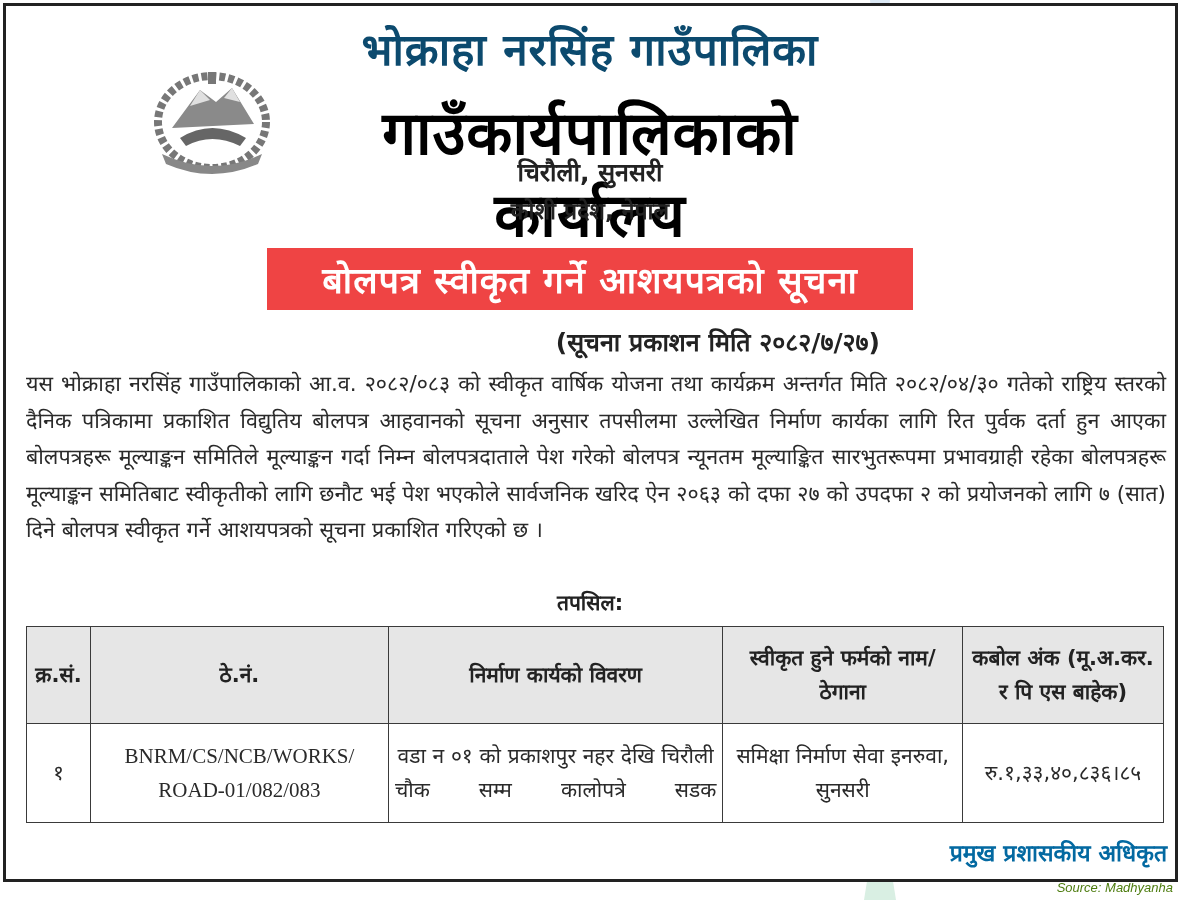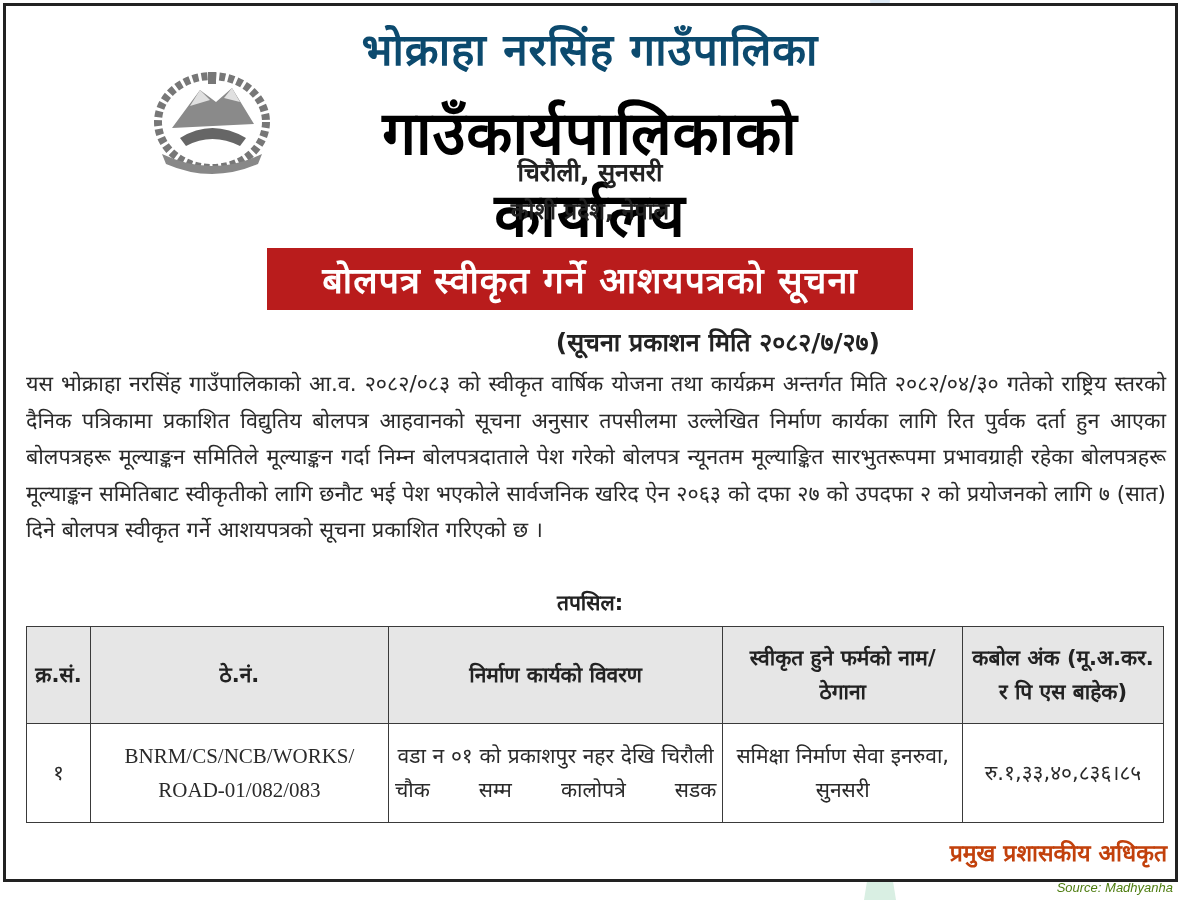--- a/index.html
+++ b/index.html
@@ -25,21 +25,21 @@
   .hdr-line3 {
     position: absolute; left: 380px; top: 154px; width: 420px; text-align: center;
     font-size: 25px; font-weight: bold; color: #222;
   }
   .hdr-line4 {
     position: absolute; left: 380px; top: 194px; width: 420px; text-align: center;
     font-size: 23px; font-weight: bold; color: #222;
   }
   .banner {
     position: absolute; left: 267px; top: 248px; width: 646px; height: 62px;
-    background: #b91c1c; color: #ffffff; display: flex; align-items: center; justify-content: center;
+    background: #ef4444; color: #ffffff; display: flex; align-items: center; justify-content: center;
     font-size: 36px; font-weight: bold; letter-spacing: 1px;
   }
   .pubdate {
     position: absolute; left: 300px; top: 324px; width: 580px; text-align: right;
     font-size: 25px; font-weight: bold; color: #222;
   }
   .para {
     position: absolute; left: 26px; top: 366px; width: 1140px;
     font-size: 21.5px; line-height: 36.6px; text-align: justify; text-align-last: left;
     color: #2a2a2a; margin: 0;
@@ -54,21 +54,21 @@
   table.tbl th, table.tbl td {
     border: 1.5px solid #3a3a3a; text-align: center; vertical-align: middle; padding: 4px 6px;
   }
   table.tbl th {
     background: #e6e6e6; height: 88px; font-size: 21px; font-weight: bold; color: #222; line-height: 34px;
   }
   table.tbl td { height: 90px; font-size: 21px; color: #2a2a2a; line-height: 34px; }
   td.tender { font-family: "Liberation Serif", serif; font-size: 24px; line-height: 30px; margin-top: 45px; }
   td.desc { text-align: justify; text-align-last: justify; }
   .signature {
-    position: absolute; right: 14px; top: 836px; font-size: 23px; font-weight: bold; color: #c2410c;
+    position: absolute; right: 14px; top: 836px; font-size: 23px; font-weight: bold; color: #0369a1;
   }
   .source {
     position: absolute; right: 8px; top: 880px; font-family: "Liberation Sans", sans-serif;
     font-style: italic; font-size: 13px; color: #4d7c0f;
   }
   .wm { position: absolute; pointer-events: none; }
 </style>
 </head>
 <body>
 

